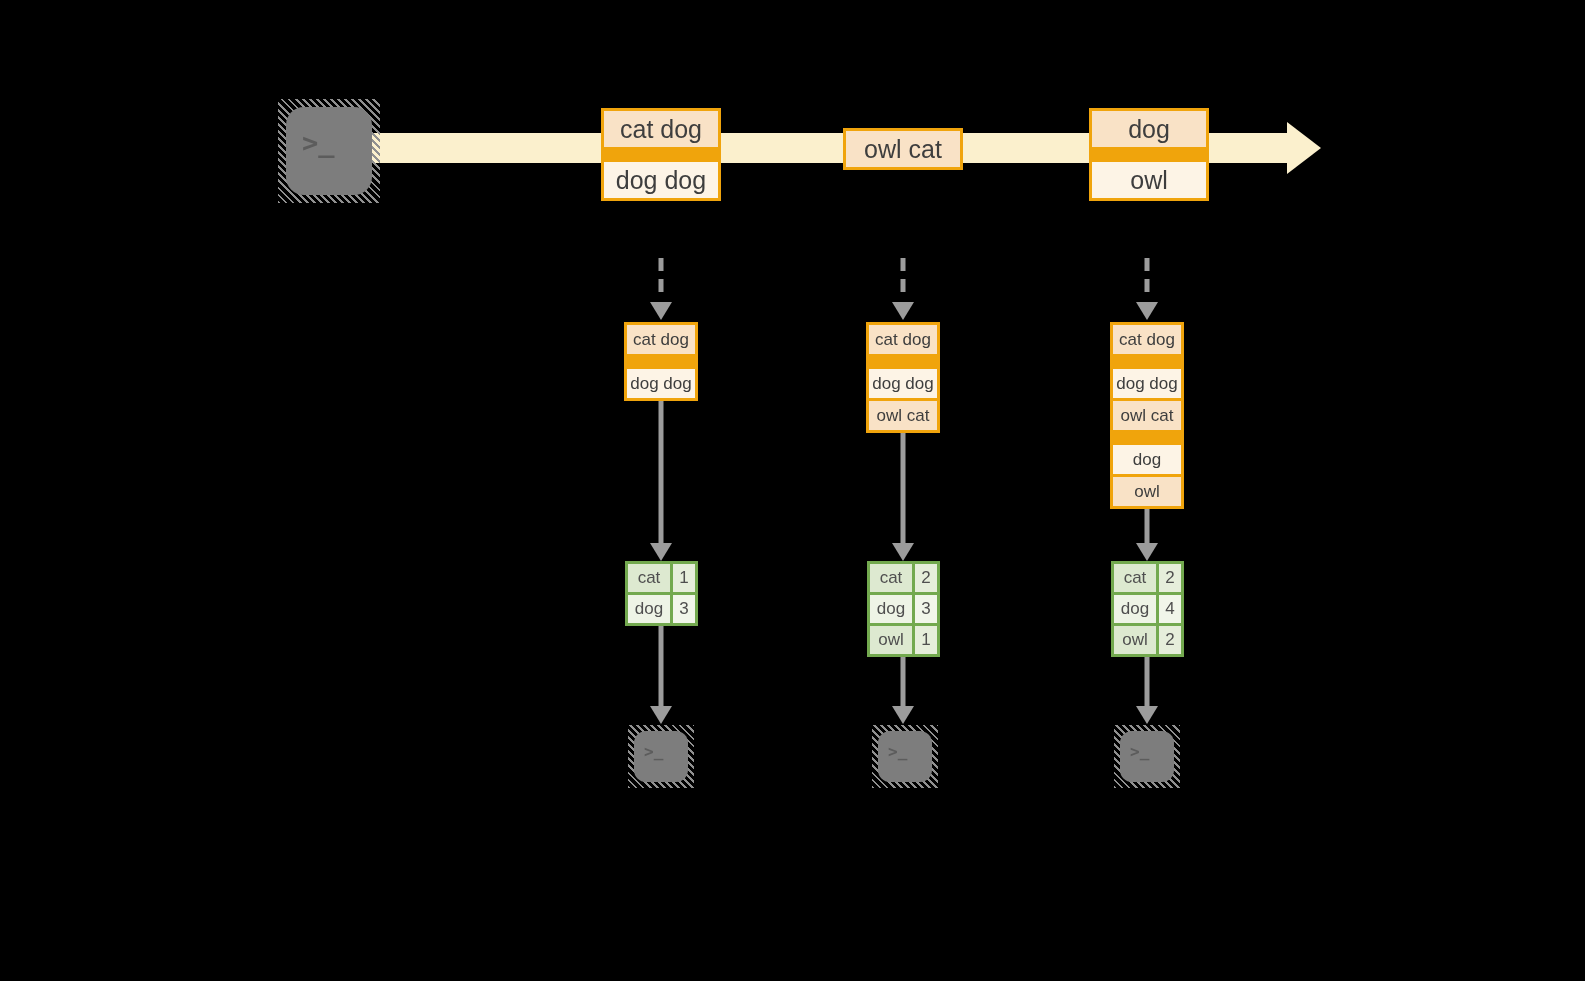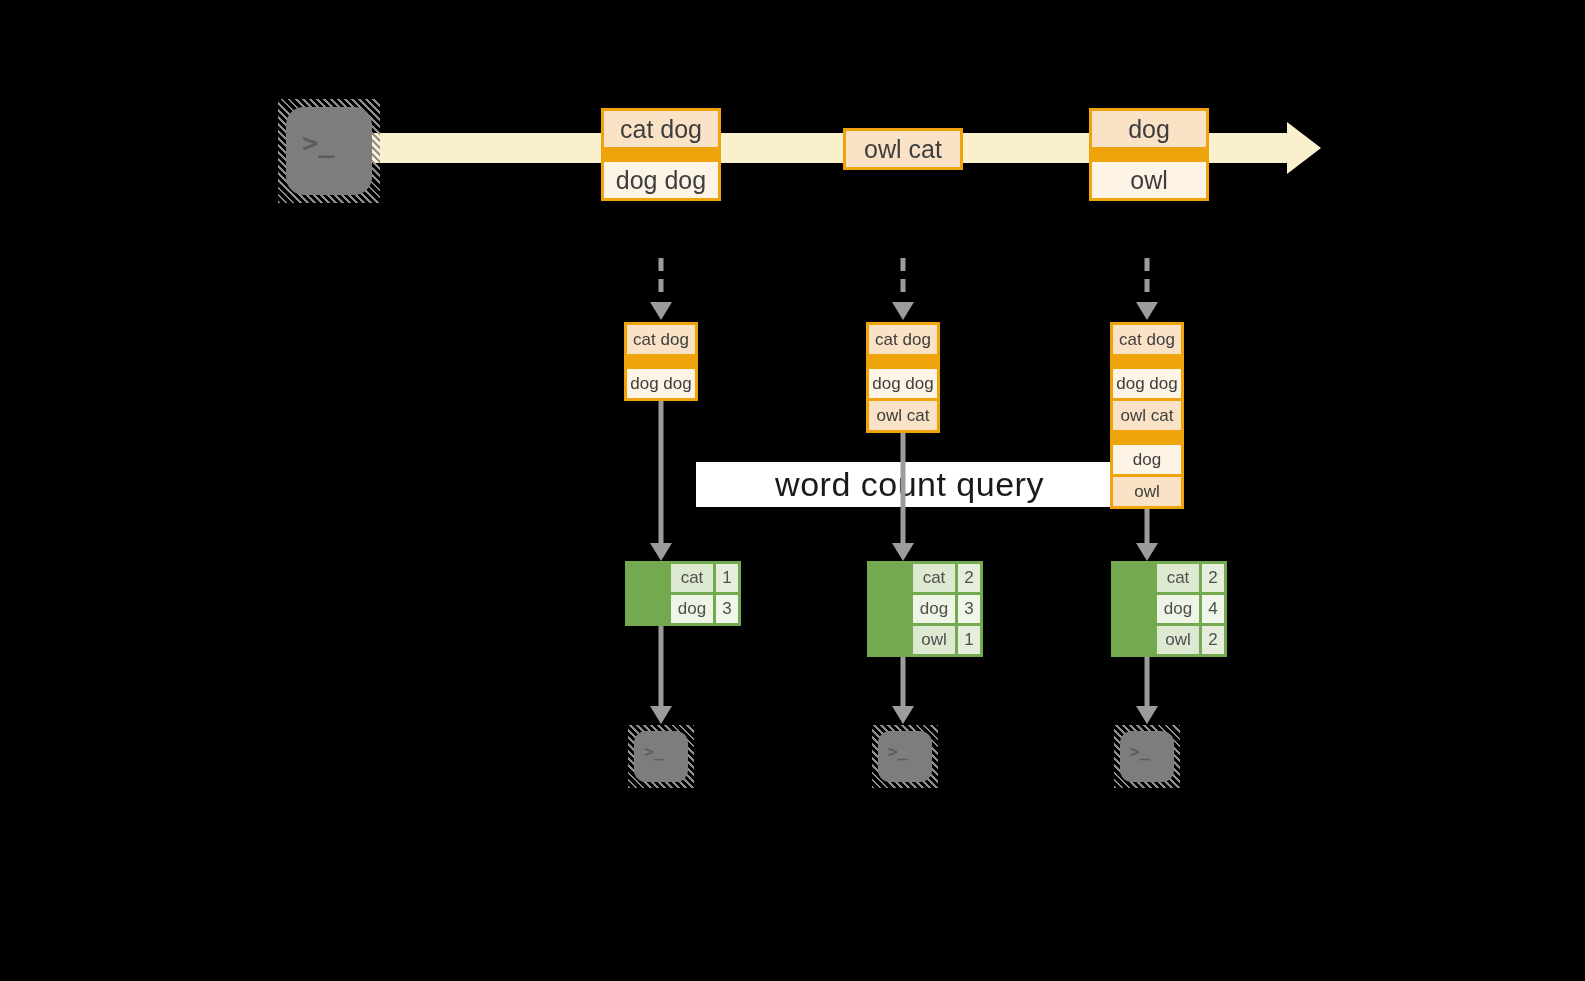--- a/index.html
+++ b/index.html
@@ -24,21 +24,21 @@
   
   .obox{position:absolute;display:grid;gap:3px;box-sizing:border-box;z-index:4;
     background:var(--orange-border,#f0a40c);border:3px solid var(--orange-border,#f0a40c);}
   .obox .row{display:flex;align-items:center;justify-content:center;color:#3e3e3e;}
   .stream-rec .row{height:36px;font-size:25px;width:114px;}
   .buffer .row{height:29px;font-size:17px;width:68px;}
   .fill-dark{background:var(--peach-dark,#f9e2c6);}
   .fill-light{background:var(--peach-light,#fdf4e6);margin-top:12px;}
   
   .wc-table{position:absolute;display:grid;grid-template-columns:42px 22px;gap:3px;box-sizing:border-box;z-index:4;
-    background:var(--green-border,#73a94f);border:3px solid var(--green-border,#73a94f);padding-left:43px;}
+    background:var(--green-border,#73a94f);border:3px solid var(--green-border,#73a94f);}
   .wc-table .cell{height:28px;display:flex;align-items:center;justify-content:center;font-size:17px;color:#4f4f4f;}
   .g-dark-w{background:var(--green-dark,#dde9d0);}
   .g-dark-n{background:var(--green-dark-num,#e6eedb);}
   .g-light-w{background:var(--green-light,#eef4e6);}
   .g-light-n{background:var(--green-light-num,#f1f6ea);}
   
   .banner{position:absolute;left:696px;top:462px;width:427px;height:45px;background:var(--banner-bg,#fff);z-index:2;
     display:flex;align-items:center;justify-content:center;}
   .banner span{font-size:34px;font-weight:300;color:var(--banner-text,#1a1a1a);letter-spacing:0.5px;}
   
@@ -95,23 +95,20 @@
     <div class="row fill-dark">owl cat</div>
   </div>
   <div class="obox buffer" style="left:1110px;top:322px;">
     <div class="row fill-dark">cat dog</div>
     <div class="row fill-light">dog dog</div>
     <div class="row fill-dark">owl cat</div>
     <div class="row fill-light">dog</div>
     <div class="row fill-dark">owl</div>
   </div>
 
-  <div class="banner">
-    <span>word count query</span>
-  </div>
 
   <svg class="arrow" style="left:647px;top:389px;" width="28" height="172">
     <line x1="14" y1="0" x2="14" y2="154"></line>
       <polygon points="14,172 3,154 25,154"></polygon>
   </svg>
   <svg class="arrow" style="left:889px;top:421px;" width="28" height="140">
     <line x1="14" y1="0" x2="14" y2="122"></line>
       <polygon points="14,140 3,122 25,122"></polygon>
   </svg>
   <svg class="arrow" style="left:1133px;top:485px;" width="28" height="76">

